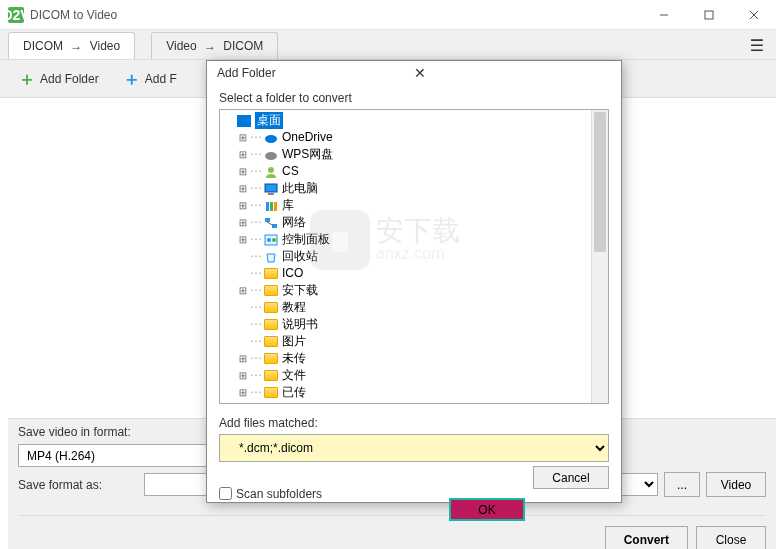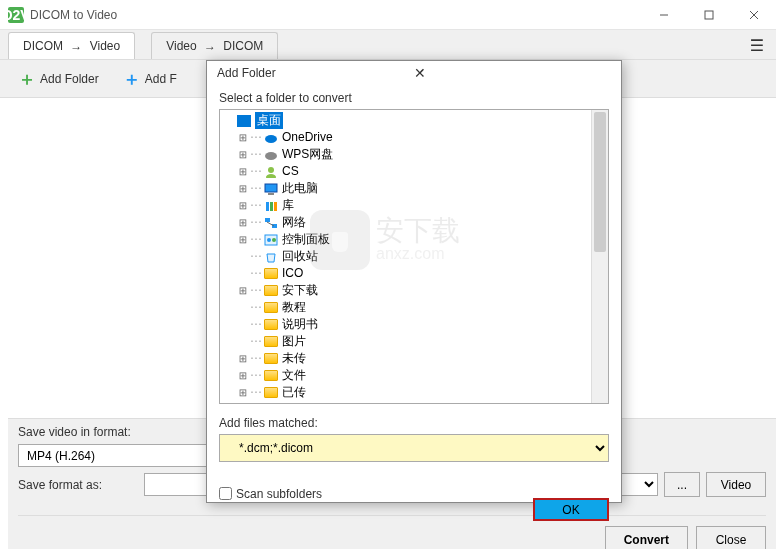--- a/index.html
+++ b/index.html
@@ -65,21 +65,21 @@
 .watermark .wm-sub { font-size: 16px; color: #888; }
 
 .dialog-bottom { padding: 6px 12px 10px; }
 .dialog-bottom .row { display: flex; align-items: center; gap: 6px; margin-top: 4px; }
 .dialog-bottom label { color: #333; }
 .dialog-bottom select { flex: 1; height: 28px; border: 1px solid #aaa; padding: 1px 15px; background: #fef9c3; }
 .dialog-bottom .checkbox-row { display: flex; align-items: center; gap: 4px; }
 .dialog-bottom input[type=checkbox] { width: 13px; height: 13px; }
 .dialog-bottom .btns { display: flex; gap: 8px; margin-left: auto; }
 .dialog-bottom button { height: 23px; width: 76px; border: 1px solid #aaa; background: #f0f0f0; cursor: pointer; }
-.dialog-bottom button.primary { border: 2px solid #b91c1c; background: #0ea5e9; margin-top: 32px; }
+.dialog-bottom button.primary { border: 2px solid #14b8a6; background: #be185d; margin-top: 32px; }
 </style>
 </head>
 <body>
 
 <div class="titlebar">
   <div class="app-icon">D2V</div>
   <div class="title">DICOM to Video</div>
   <div class="win-controls">
     <div class="win-btn">
         <svg width="10" height="10">
@@ -345,17 +345,18 @@
           <option>*.dcm;*.dicom</option>
         </select>
       </div>
       <div class="row">
         <div class="checkbox-row">
           <input type="checkbox" style="">
           <label>Scan subfolders</label>
         </div>
         <div class="btns">
           <button class="primary">OK</button>
+          <button>Cancel</button>
         </div>
       </div>
     </div>
   </div>
 </div>
 
 </body></html>

